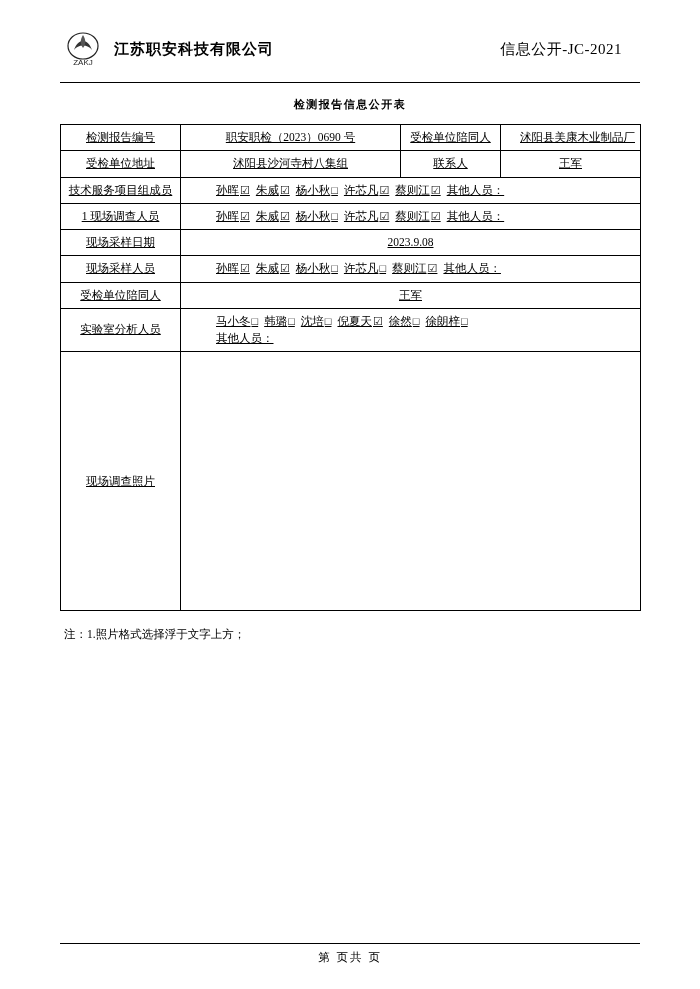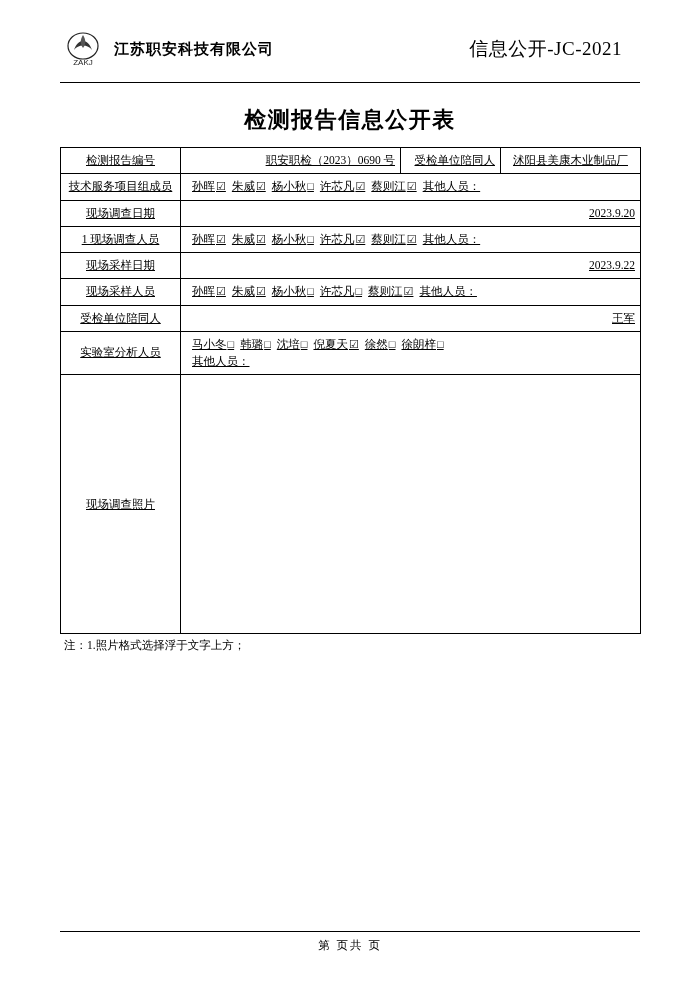--- a/index.html
+++ b/index.html
@@ -42,63 +42,63 @@
     text-decoration: underline;
   }
   .logo svg { display: block; }
   .brand-name {
     font-size: 15px;
     font-weight: bold;
     letter-spacing: 1px;
     font-family: "Liberation Serif", "DejaVu Serif", serif;
   }
   .doc-code {
-    font-size: 19px;
+    font-size: 15px;
     letter-spacing: 0.5px;
     padding-right: 18px;
   }
   .header-rule {
     border-bottom: 1.6px solid #000;
     margin-top: 2px;
   }
   
   .doc-title {
     text-align: center;
-    font-size: 22px;
+    font-size: 11px;
     font-weight: bold;
     letter-spacing: 1.5px;
-    margin: 22px 0 12px 0;
+    margin: 14px 0 12px 0;
   }
   
   table.main {
     width: 100%;
     border-collapse: collapse;
     table-layout: fixed;
   }
   table.main td {
     border: 1px solid #000;
     font-size: 11.5px;
     padding: 4px 5px;
     vertical-align: middle;
     line-height: 1.5;
     text-decoration: underline;
   }
   td.lbl {
     text-align: center;
     width: 120px;
   }
-  td.ctr { text-align: right; }
-  td.lft { text-align: center; }
+  td.ctr { text-align: center; }
+  td.lft { text-align: right; }
   .members {
     display: flex;
     flex-wrap: wrap;
     justify-content: center;
     gap: 0 6px;
   }
-  .members.left { justify-content: flex-start; padding-left: 6px;}
+  .members.left { justify-content: flex-start; padding-left: 6px; margin-left: 24px;}
   .mem {
     white-space: nowrap;
   }
   .bx { font-size: 11px; margin-left: 1px; }
   .photo-cell {
     height: 250px;
     padding: 6px 4px;
     text-align: center;
   }
   .photo-label-cell {
@@ -193,28 +193,28 @@
     background: linear-gradient(#8e8377, #5e564c);
   }
   .p2-person {
     position: absolute; left: 14%; top: 20%; width: 44%; height: 80%;
     background: linear-gradient(160deg, #3f5d8a 0%, #35507a 50%, #2b4164 100%);
     border-radius: 40% 40% 8% 8% / 18% 18% 4% 4%;
   }
   
   .note {
     font-size: 11.5px;
-    margin-top: 4px;
+    margin-top: 16px;
     padding-left: 4px;
   }
   .footer {
     position: absolute;
     left: 60px;
     right: 60px;
-    bottom: 36px;
+    bottom: 24px;
   }
   .footer-rule {
     border-top: 1.4px solid #000;
     margin-bottom: 6px;
   }
   .footer-text {
     text-align: center;
     font-size: 11.5px;
     letter-spacing: 2px;
   }
@@ -250,52 +250,54 @@
       <col style="width:140px">
     </colgroup>
     <tbody>
       <tr>
         <td class="lbl">检测报告编号</td>
         <td class="ctr">职安职检（2023）0690 号</td>
         <td class="ctr">受检单位陪同人</td>
         <td class="lft">沭阳县美康木业制品厂</td>
       </tr>
       <tr>
+        <td class="lbl">受检单位地址</td>
+        <td class="ctr">沭阳县沙河寺村八集组</td>
+        <td class="ctr">联系人</td>
+        <td class="ctr">王军</td>
+      </tr>
+      <tr>
         <td class="lbl">技术服务项目组成员</td>
         <td colspan="3">
           <div class="members left">
             <span class="mem"><span>孙晖</span><span class="bx">☑</span></span>
             <span class="mem"><span>朱威</span><span class="bx">☑</span></span>
             <span class="mem"><span>杨小秋</span><span class="bx">□</span></span>
             <span class="mem"><span>许芯凡</span><span class="bx">☑</span></span>
             <span class="mem"><span>蔡则江</span><span class="bx">☑</span></span>
             <span class="mem">其他人员：</span>
           </div>
         </td>
       </tr>
       <tr>
-        <td class="lbl">现场调查日期</td>
-        <td colspan="3" class="ctr">2023.9.20</td>
-      </tr>
-      <tr>
         <td class="lbl">1 现场调查人员</td>
         <td colspan="3">
           <div class="members left">
             <span class="mem"><span>孙晖</span><span class="bx">☑</span></span>
             <span class="mem"><span>朱威</span><span class="bx">☑</span></span>
             <span class="mem"><span>杨小秋</span><span class="bx">□</span></span>
             <span class="mem"><span>许芯凡</span><span class="bx">☑</span></span>
             <span class="mem"><span>蔡则江</span><span class="bx">☑</span></span>
             <span class="mem">其他人员：</span>
           </div>
         </td>
       </tr>
       <tr>
         <td class="lbl">现场采样日期</td>
-        <td colspan="3" class="ctr">2023.9.22</td>
+        <td colspan="3" class="ctr">2023.9.08</td>
       </tr>
       <tr>
         <td class="lbl">现场采样人员</td>
         <td colspan="3">
           <div class="members left">
             <span class="mem"><span>孙晖</span><span class="bx">☑</span></span>
             <span class="mem"><span>朱威</span><span class="bx">☑</span></span>
             <span class="mem"><span>杨小秋</span><span class="bx">□</span></span>
             <span class="mem"><span>许芯凡</span><span class="bx">□</span></span>
             <span class="mem"><span>蔡则江</span><span class="bx">☑</span></span>

